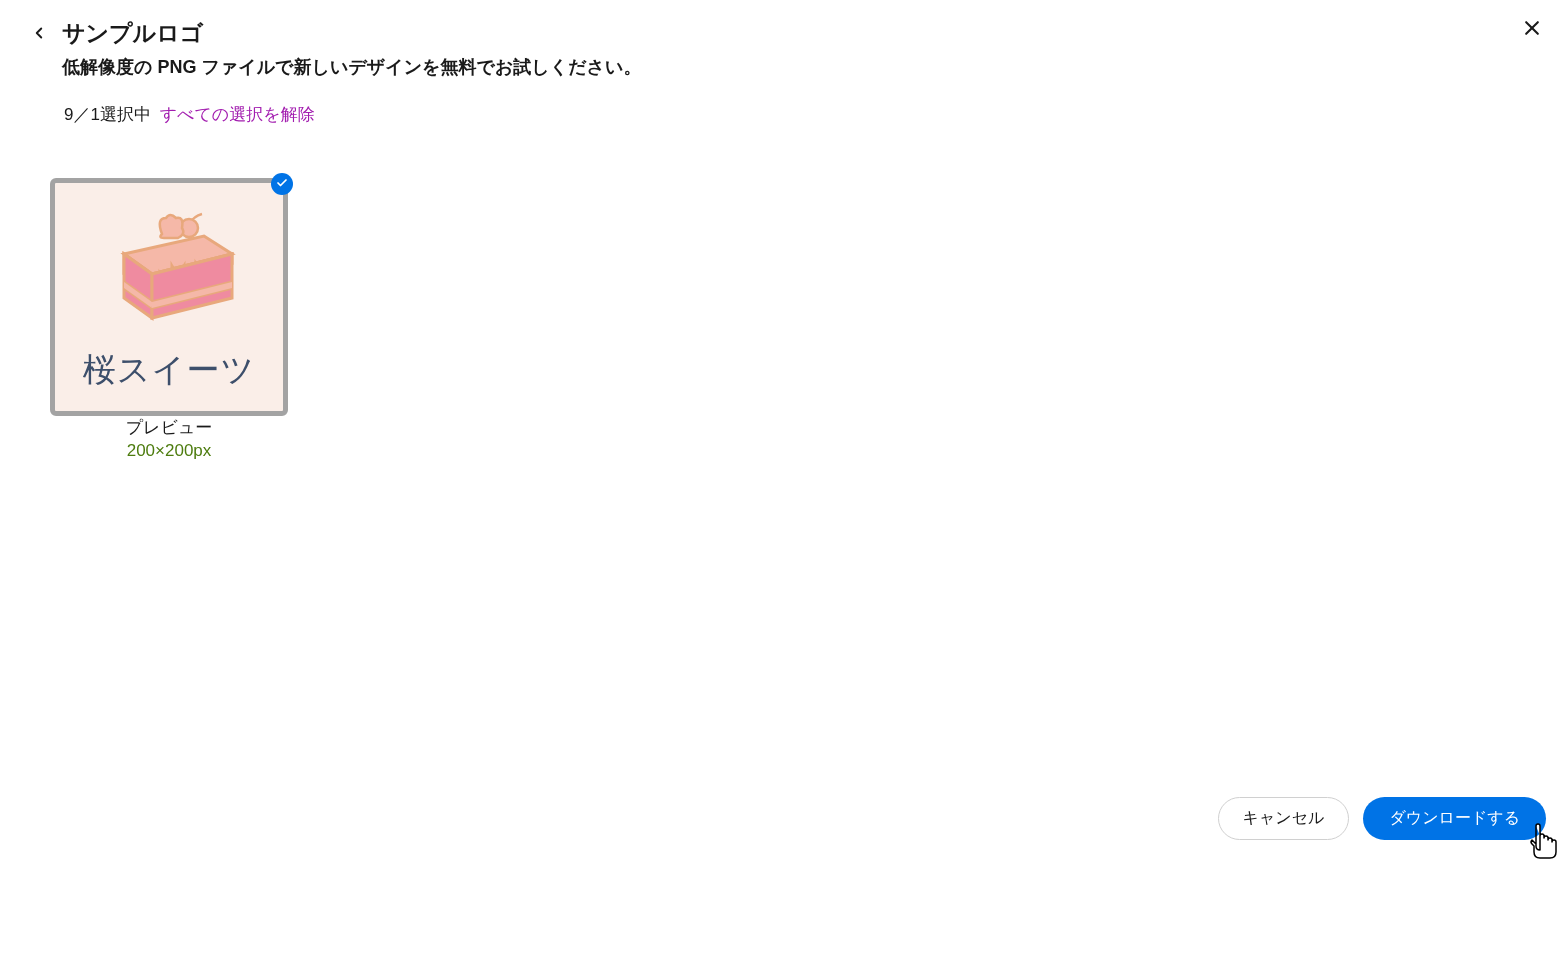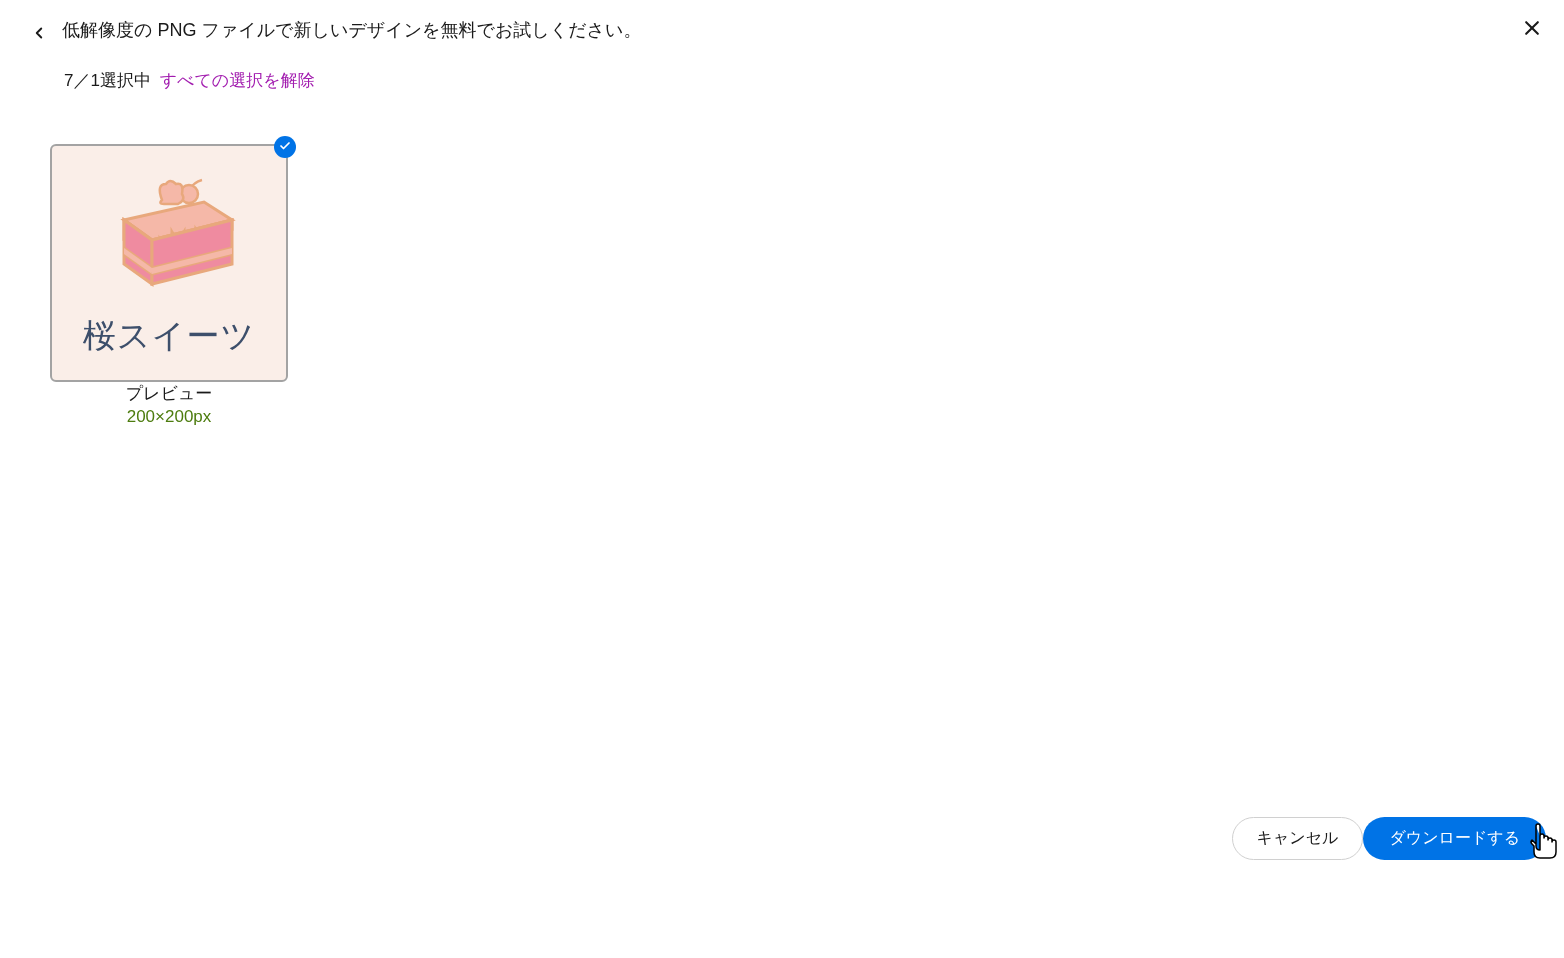--- a/index.html
+++ b/index.html
@@ -43,21 +43,21 @@
     .title {
       font-size: 23px;
       font-weight: 700;
       color: #1a1a1a;
       margin-bottom: 6px;
     }
     
     .subtitle {
       font-size: 18px;
       color: #1a1a1a;
-      font-weight: 400;
+      font-weight: 700;
     }
     
     .close-button {
       position: absolute;
       top: 14px;
       right: 18px;
       background: none;
       border: none;
       cursor: pointer;
       padding: 4px;
@@ -92,21 +92,21 @@
     .thumbnail-item {
       display: flex;
       flex-direction: column;
       align-items: center;
       position: relative;
     }
     
     .thumbnail-box {
       width: 238px;
       height: 238px;
-      border: 2px solid #a3a3a3;
+      border: 5px solid #a3a3a3;
       border-radius: 6px;
       background: #faeee8;
       position: relative;
       cursor: pointer;
       display: flex;
       flex-direction: column;
       align-items: center;
       justify-content: center;
       padding: 10px;
     }
@@ -151,23 +151,24 @@
     
     .thumbnail-size {
       font-size: 17px;
       color: #4d7c0f;
       margin-top: 2px;
       text-align: center;
     }
     
     .footer {
       position: absolute;
-      bottom: 98px;
+      bottom: 118px;
       right: 18px;
       display: flex;
+      gap: 14px;
       align-items: flex-start;
     }
     
     .cancel-button {
       background: #ffffff;
       border: 1px solid #d0d0d0;
       border-radius: 22px;
       padding: 10px 24px;
       font-size: 16px;
       color: #1a1a1a;
@@ -204,35 +205,36 @@
 
 <div class="header">
   <button class="back-button">
     <span>
       <svg viewBox="0 0 24 24" fill="none" stroke="#1a1a1a" stroke-width="2.5" stroke-linecap="round" stroke-linejoin="round">
         <polyline points="15 18 9 12 15 6"></polyline>
       </svg>
     </span>
   </button>
   <div class="header-content">
+    <h1 class="title">サンプルロゴ</h1>
     <p class="subtitle">低解像度の PNG ファイルで新しいデザインを無料でお試しください。</p>
   </div>
 </div>
 
 <button class="close-button">
   <span>
     <svg viewBox="0 0 24 24" fill="none" stroke="#1a1a1a" stroke-width="2.5" stroke-linecap="round">
       <line x1="5" y1="5" x2="19" y2="19"></line>
       <line x1="19" y1="5" x2="5" y2="19"></line>
     </svg>
   </span>
 </button>
 
 <div class="selection-bar">
-  <span class="selection-count">7／1選択中</span>
+  <span class="selection-count">9／1選択中</span>
   <span class="deselect-link">すべての選択を解除</span>
 </div>
 
 <div class="thumbnails">
   <div class="thumbnail-item">
     <div class="thumbnail-box">
       <div class="check-badge">
         <span>
           <svg viewBox="0 0 24 24" fill="none" stroke="#ffffff" stroke-width="3.5" stroke-linecap="round" stroke-linejoin="round">
             <polyline points="20 6 9 17 4 12"></polyline>

